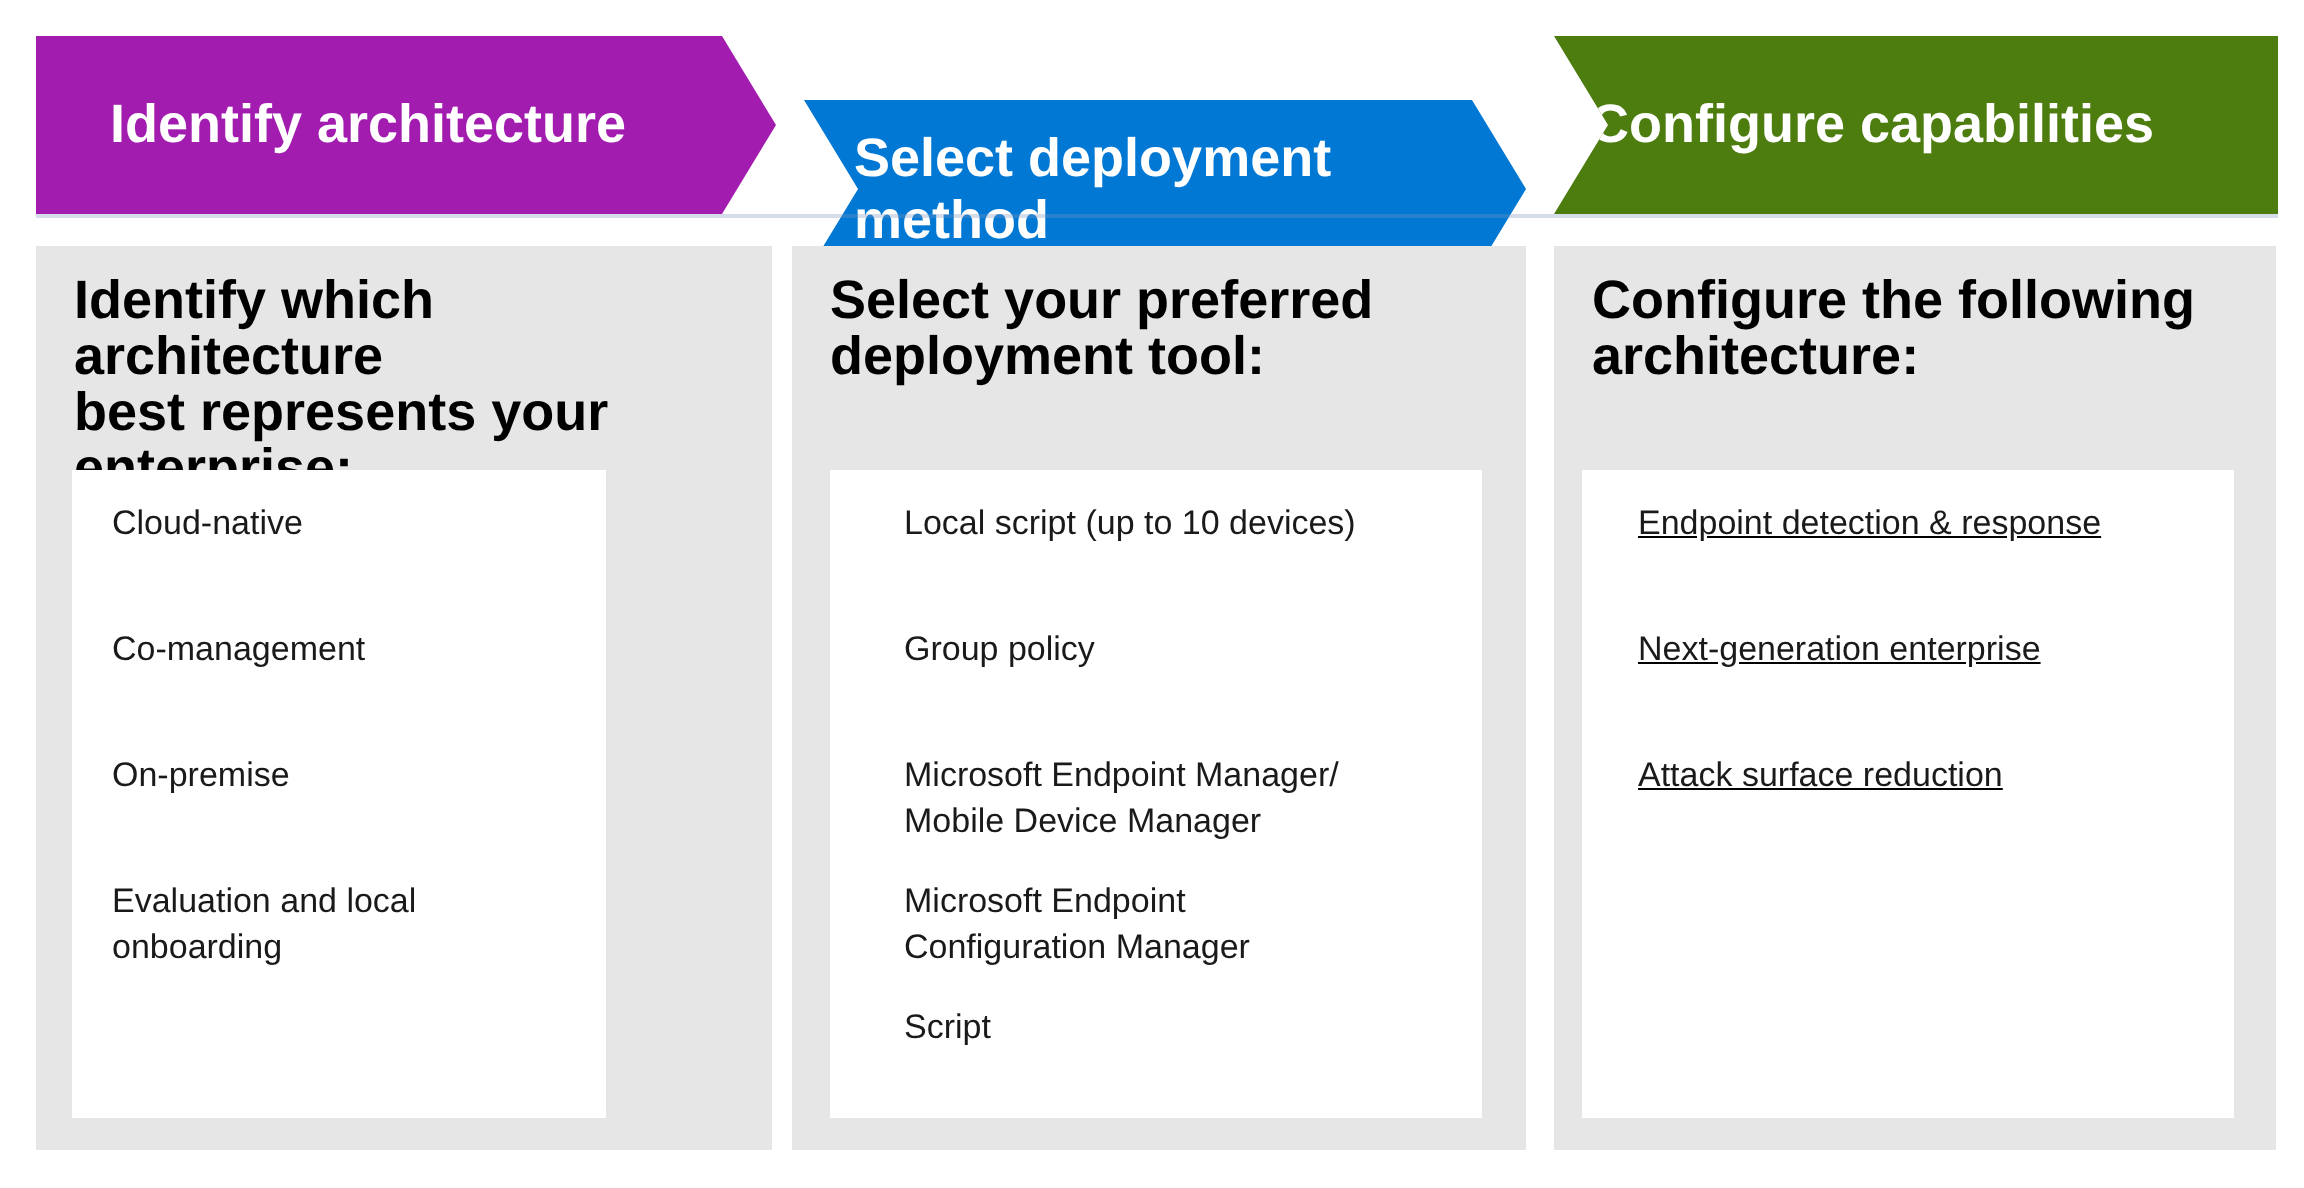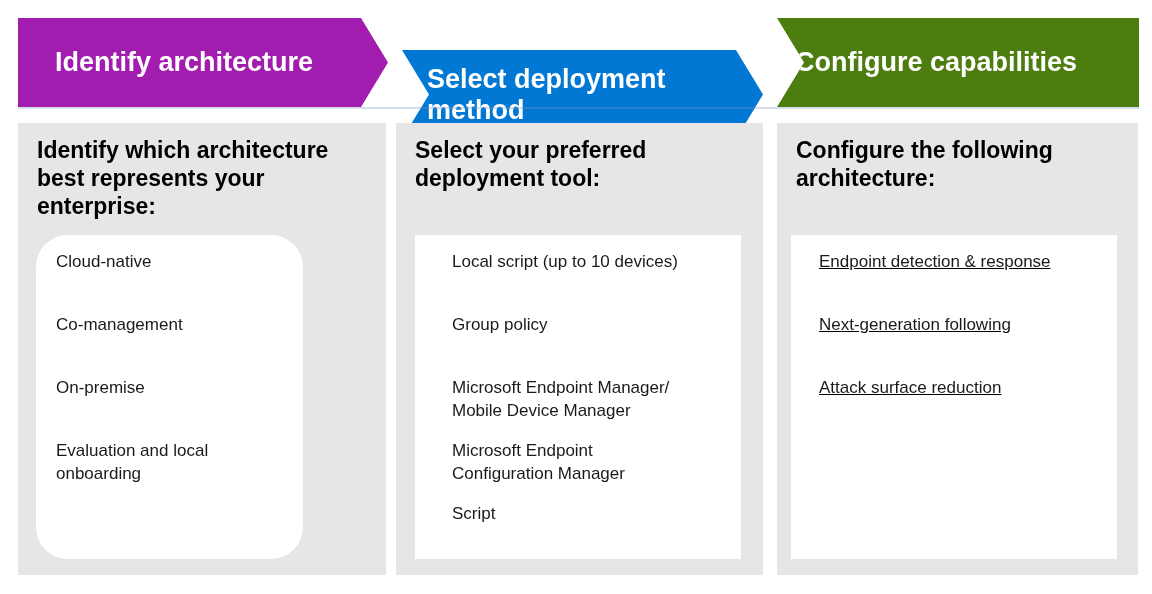--- a/index.html
+++ b/index.html
@@ -60,32 +60,32 @@
     position: absolute; top: 0; height: 452px;
     background: #e6e6e6;
     box-sizing: border-box;
   }
   .panel-1 { left: 0;     width: 368px; }
   .panel-2 { left: 378px; width: 367px; }
   .panel-3 { left: 759px; width: 361px; }
 
   .panel-heading {
     margin: 13px 10px 0 19px;
-    font-size: 23px; font-weight: bold;
+    font-size: 27px; font-weight: bold;
     color: #000000;
     line-height: 28px;
   }
   .list-box {
     position: absolute; top: 112px;
     height: 324px;
     background: #ffffff;
     box-sizing: border-box;
     padding-top: 15px;
   }
-  .panel-1 .list-box { left: 18px; width: 267px; border-radius: 32px; }
+  .panel-1 .list-box { left: 18px; width: 267px; }
   .panel-2 .list-box { left: 19px; width: 326px; }
   .panel-3 .list-box { left: 14px; width: 326px; text-decoration: underline; }
 
   .list-item {
     height: 63px;
     box-sizing: border-box;
     font-size: 17px;
     line-height: 23px;
     color: #1a1a1a;
   }
@@ -136,18 +136,18 @@
 Configuration Manager</div>
       <div class="list-item multiline">Script</div>
     </div>
   </section>
 
   <section class="panel panel-3">
     <h2 class="panel-heading multiline">Configure the following
 architecture:</h2>
     <div class="list-box">
       <div class="list-item multiline">Endpoint detection &amp; response</div>
-      <div class="list-item multiline">Next-generation following</div>
+      <div class="list-item multiline">Next-generation enterprise</div>
       <div class="list-item multiline">Attack surface reduction</div>
     </div>
   </section>
 
 </div>
 
 </body></html>

